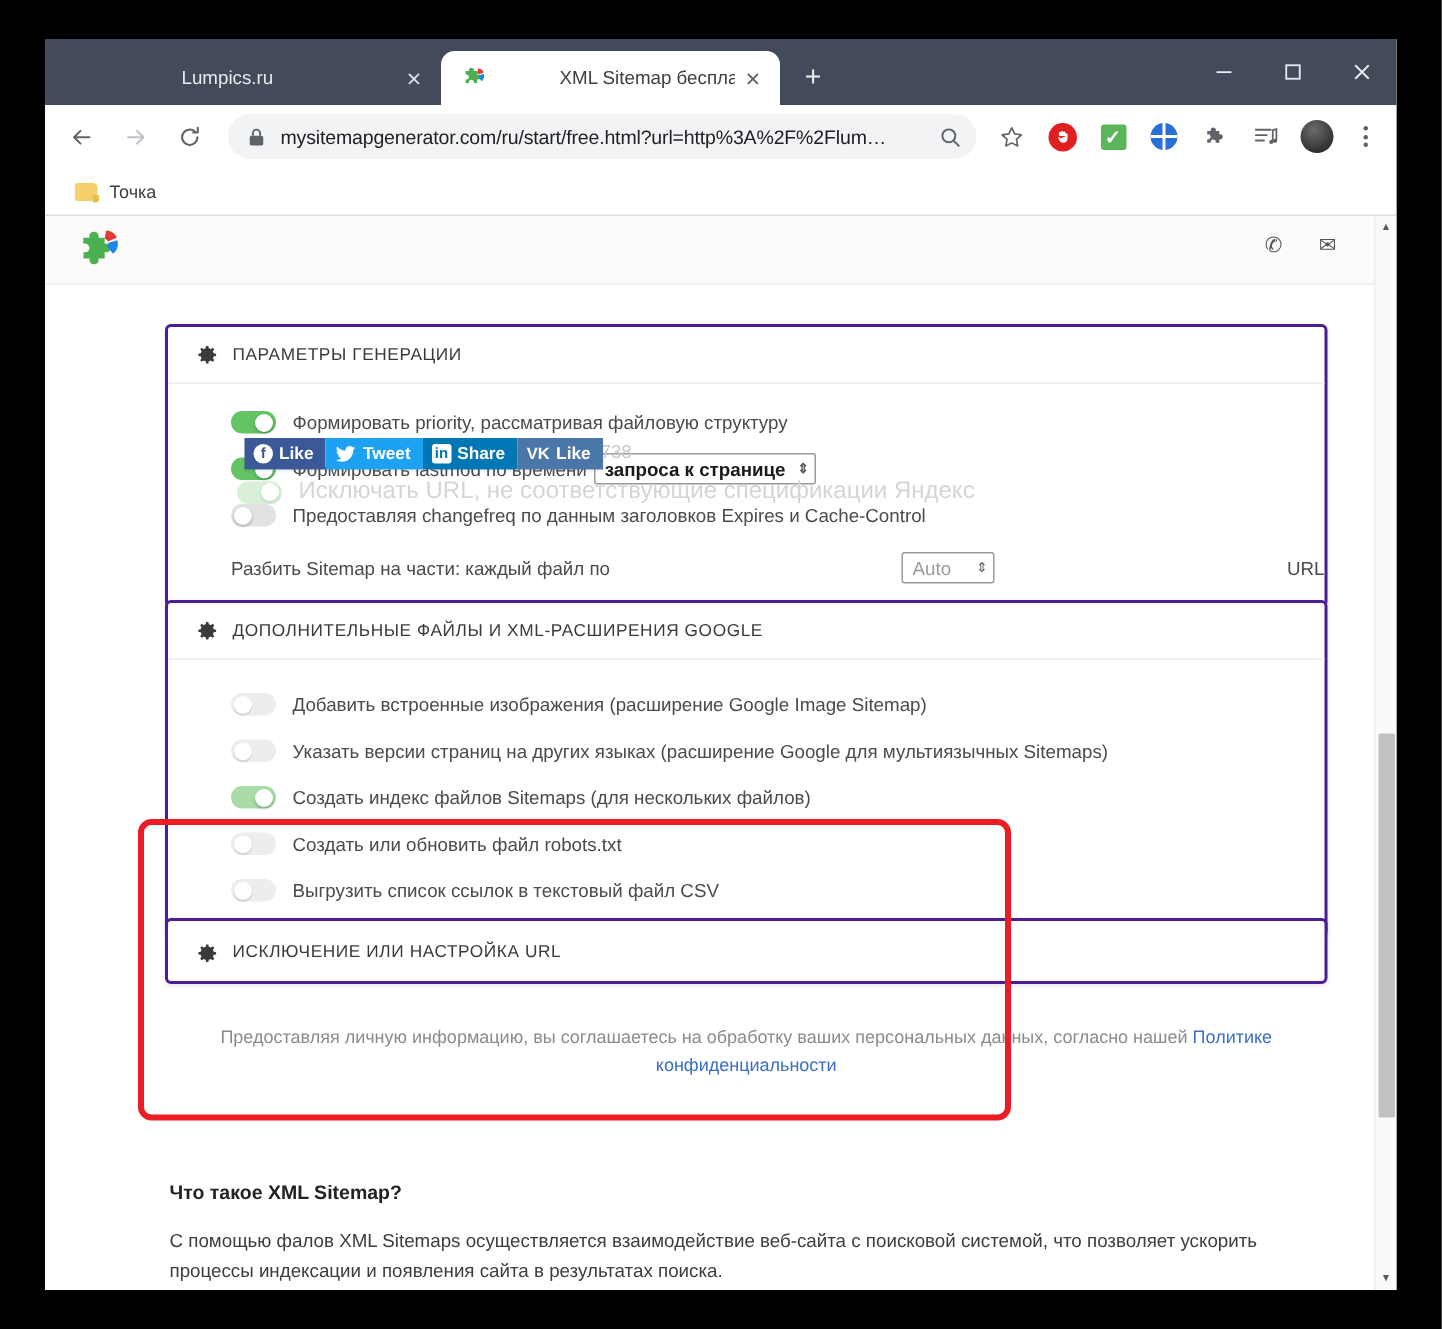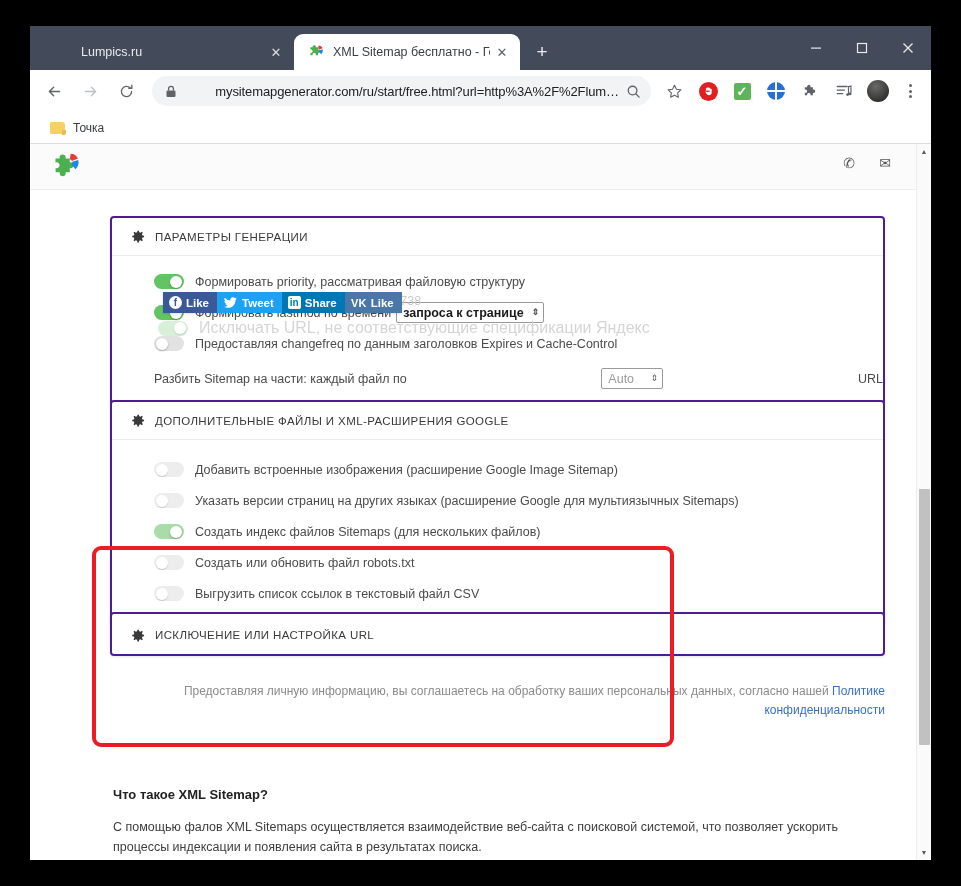--- a/index.html
+++ b/index.html
@@ -51,20 +51,21 @@
   .fav-circle {
     width: 15px; height: 15px;
     border-radius: 50%;
     background: radial-gradient(circle at 38% 35%, #ffc247 0%, #f5a623 58%, #e08c10 100%);
   }
   .tab-title {
     flex: 1 1 auto;
     overflow: hidden;
     text-overflow: clip;
     font-size: 12.5px;
+    margin-left: 40px;
   }
   .tab-close {
     width: 20px; height: 20px;
     display: flex; align-items: center; justify-content: center;
     font-size: 13px;
     flex: 0 0 20px;
     margin-left: 2px;
   }
   .tab.inactive .tab-close { color: #dadce0; }
   .tab.active .tab-close { color: #5f6368; }
@@ -108,21 +109,20 @@
   .omnibox {
     flex: 1 1 auto;
     height: 30px;
     background: #f1f3f4;
     border-radius: 15px;
     display: flex;
     align-items: center;
     padding: 0 4px 0 13px;
     margin: 0 6px 0 8px;
     min-width: 0;
-    text-align: right;
   }
   .lock {
     flex: 0 0 auto;
     margin-right: 10px;
     color: #5f6368;
     display: flex; align-items: center;
   }
   .omnitext {
     flex: 1 1 auto;
     font-size: 13px;
@@ -395,21 +395,21 @@
     width: 582px; height: 201px;
     border: 4px solid #ec1c24;
     border-radius: 9px;
     z-index: 9;
     pointer-events: none;
   }
   
   .privacy {
     position: absolute;
     left: 80px; width: 775px;
-    text-align: right;
+    text-align: center;
     font-size: 12px;
     color: #8b8b8b;
     line-height: 19px;
   }
   .privacy a { color: #3a6fc4; text-decoration: none; }
   .article-h {
     position: absolute;
     left: 83px;
     font-size: 13px;
     font-weight: bold;

